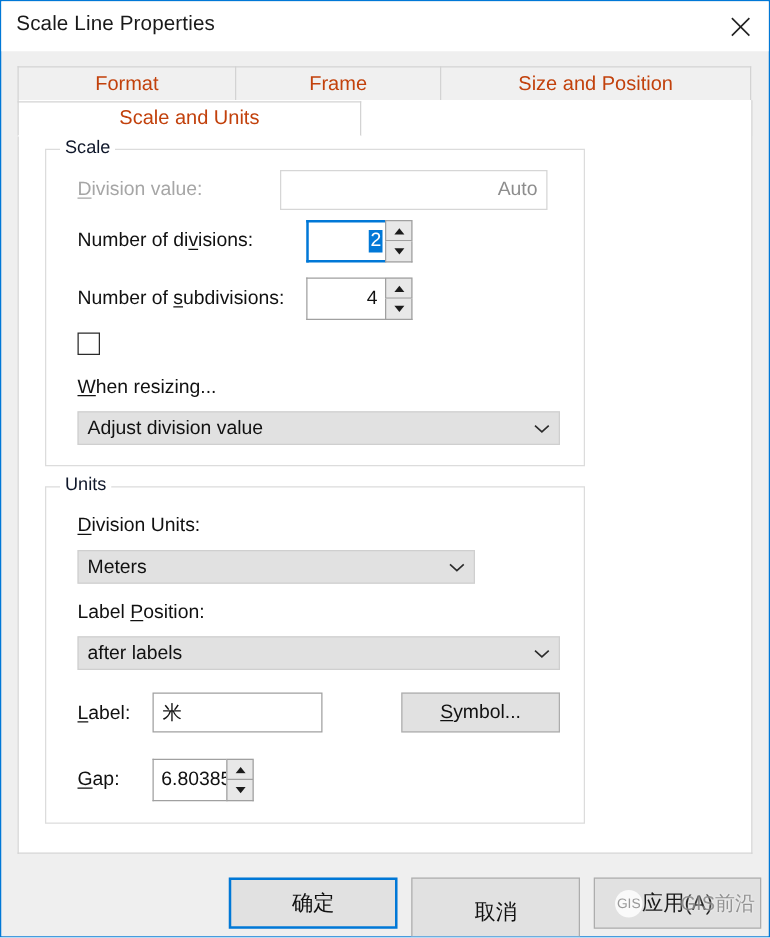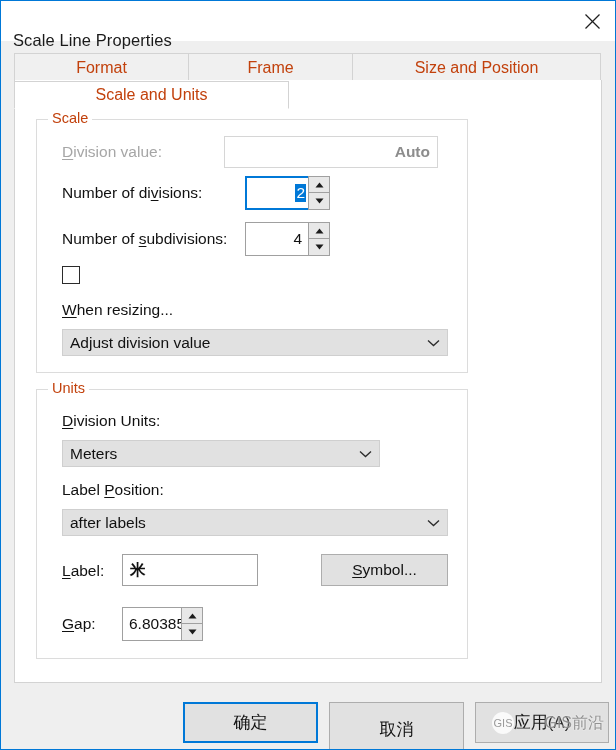--- a/index.html
+++ b/index.html
@@ -32,21 +32,20 @@
     box-sizing: border-box;
   }
   .title-text {
     position: absolute;
     left: 12px;
     top: 9px;
     font-size: 16.5px;
     color: #1a1a1a;
     white-space: nowrap;
     letter-spacing: 0.1px;
-    margin-top: 21px;
   }
   .close-btn {
     position: absolute;
     right: 0; top: 0;
     width: 46px;
     height: 40px;
     display: flex;
     align-items: center;
     justify-content: center;
     cursor: pointer;
@@ -118,21 +117,21 @@
     box-sizing: border-box;
     border: 1px solid #dcdcdc;
   }
   .group-title {
     position: absolute;
     top: -10px;
     left: 11px;
     background: #ffffff;
     padding: 0 4px;
     font-size: 14.5px;
-    color: #c2410c;
+    color: #0f172a;
   }
 
   #group-scale  { left: 21px; top: 39px;  width: 432px; height: 254px; }
   #group-units  { left: 21px; top: 309px; width: 432px; height: 270px; }
 
   
   .lbl {
     position: absolute;
     font-size: 15.5px;
     color: #111111;
@@ -146,21 +145,20 @@
     position: absolute;
     box-sizing: border-box;
     background: #ffffff;
     border: 1px solid #a0a0a0;
     font-size: 15.5px;
     color: #111111;
     display: flex;
     align-items: center;
     height: 32px;
     cursor: text;
-    font-weight: bold;
   }
   .textinput.disabled {
     border-color: #d6d6d6;
     background: #ffffff;
     color: #8d8d8d;
   }
   .textinput .val {
     padding: 0 7px;
     width: 100%;
     box-sizing: border-box;

